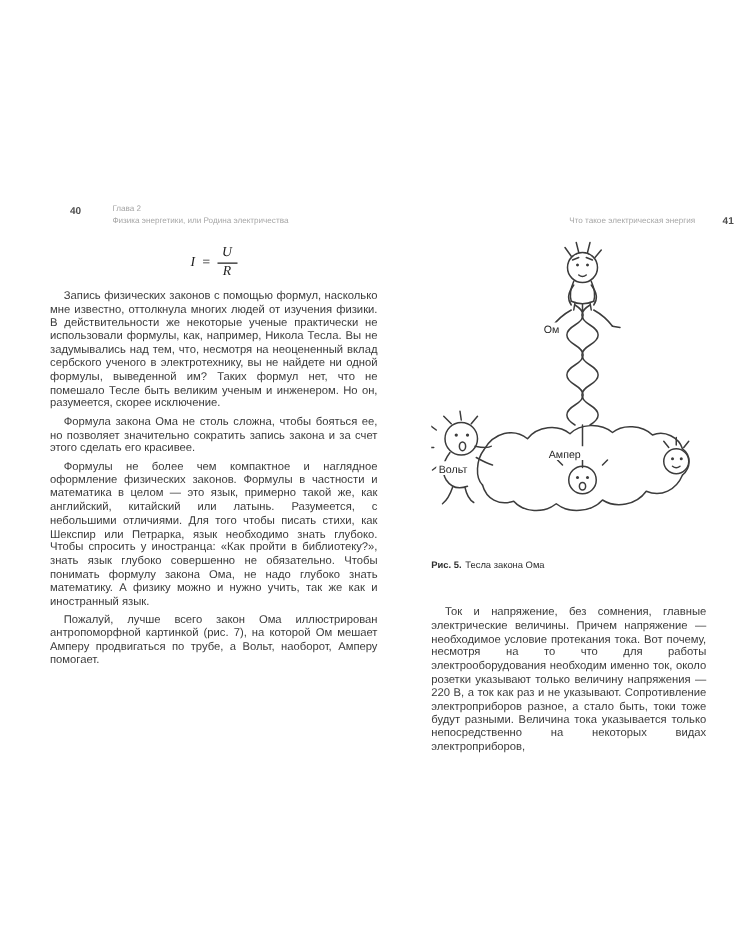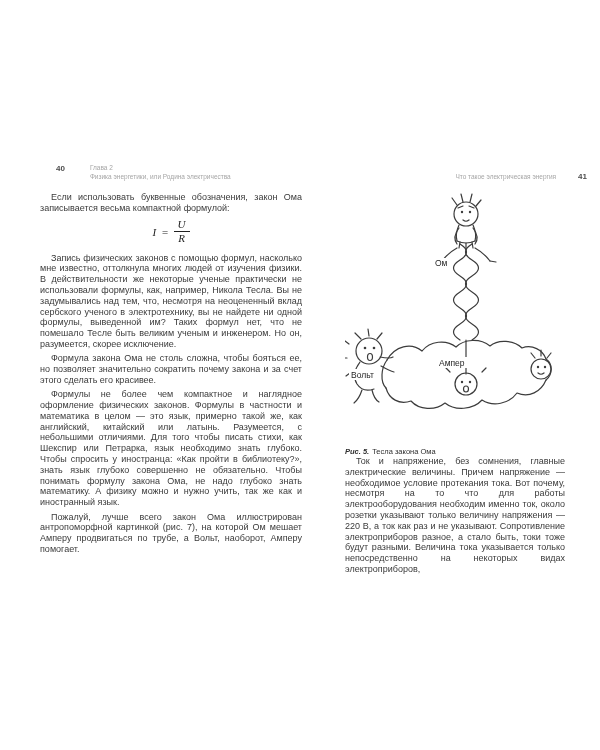--- a/index.html
+++ b/index.html
@@ -29,22 +29,22 @@
     display:flex;justify-content:center;align-items:center;gap:5px;
     font-family:"Liberation Serif",serif;font-style:italic;font-size:11px;
     color:#222;margin:5px 0 8px;
   }
   .frac{display:inline-flex;flex-direction:column;align-items:center;line-height:1.05;}
   .frac .num{border-bottom:1px solid #222;padding:0 4px 1px;}
   .frac .den{padding-top:1px;}
   figure{margin:0;}
   .illustration{display:block;}
   figcaption{font-size:7.5px;color:#2e2e2e;margin-top:7px;text-align:left;}
-  figcaption .cap-label{font-weight:bold;margin-right:3px;font-style:italic;}
-  .col-right .body-text{}
+  figcaption .cap-label{font-weight:bold;margin-right:3px;}
+  .col-right .body-text{margin-top:28px;}
 </style>
 </head>
 <body>
 
 <div class="spread">
 
   <div class="running-head">
     <div class="rh-left">
       <span class="pagenum">40</span>
       <div class="rh-chapter">
@@ -54,31 +54,30 @@
     </div>
     <div class="rh-right">
       <div class="rh-chapter">Что такое электрическая энергия</div>
       <span class="pagenum">41</span>
     </div>
   </div>
 
   <div class="pages">
 
     <div class="col-left">
-      <p>Если использовать буквенные обозначения, закон Ома записывается весьма компактной формулой:</p>
       <div class="formula">
         <span>I</span>
         <span>=</span>
         <span class="frac">
           <span class="num">U</span>
           <span class="den">R</span>
         </span>
       </div>
       <p>Запись физических законов с помощью формул, насколько мне известно, оттолкнула многих людей от изучения физики. В действительности же некоторые ученые практически не использовали формулы, как, например, Никола Тесла. Вы не задумывались над тем, что, несмотря на неоцененный вклад сербского ученого в электротехнику, вы не найдете ни одной формулы, выведенной им? Таких формул нет, что не помешало Тесле быть великим ученым и инженером. Но он, разумеется, скорее исключение.</p>
-      <p>Формула закона Ома не столь сложна, чтобы бояться ее, но позволяет значительно сократить почему закона и за счет этого сделать его красивее.</p>
+      <p>Формула закона Ома не столь сложна, чтобы бояться ее, но позволяет значительно сократить запись закона и за счет этого сделать его красивее.</p>
       <p>Формулы не более чем компактное и наглядное оформление физических законов. Формулы в частности и математика в целом — это язык, примерно такой же, как английский, китайский или латынь. Разумеется, с небольшими отличиями. Для того чтобы писать стихи, как Шекспир или Петрарка, язык необходимо знать глубоко. Чтобы спросить у иностранца: «Как пройти в библиотеку?», знать язык глубоко совершенно не обязательно. Чтобы понимать формулу закона Ома, не надо глубоко знать математику. А физику можно и нужно учить, так же как и иностранный язык.</p>
       <p>Пожалуй, лучше всего закон Ома иллюстрирован антропоморфной картинкой (рис. 7), на которой Ом мешает Амперу продвигаться по трубе, а Вольт, наоборот, Амперу помогает.</p>
     </div>
 
     <div class="col-right">
       <figure>
         <svg class="illustration" width="220" height="248" viewBox="0 0 220 248">
           <g stroke="#3c3c3c" stroke-width="1.2" fill="none" stroke-linecap="round" stroke-linejoin="round">
 
             <g>

